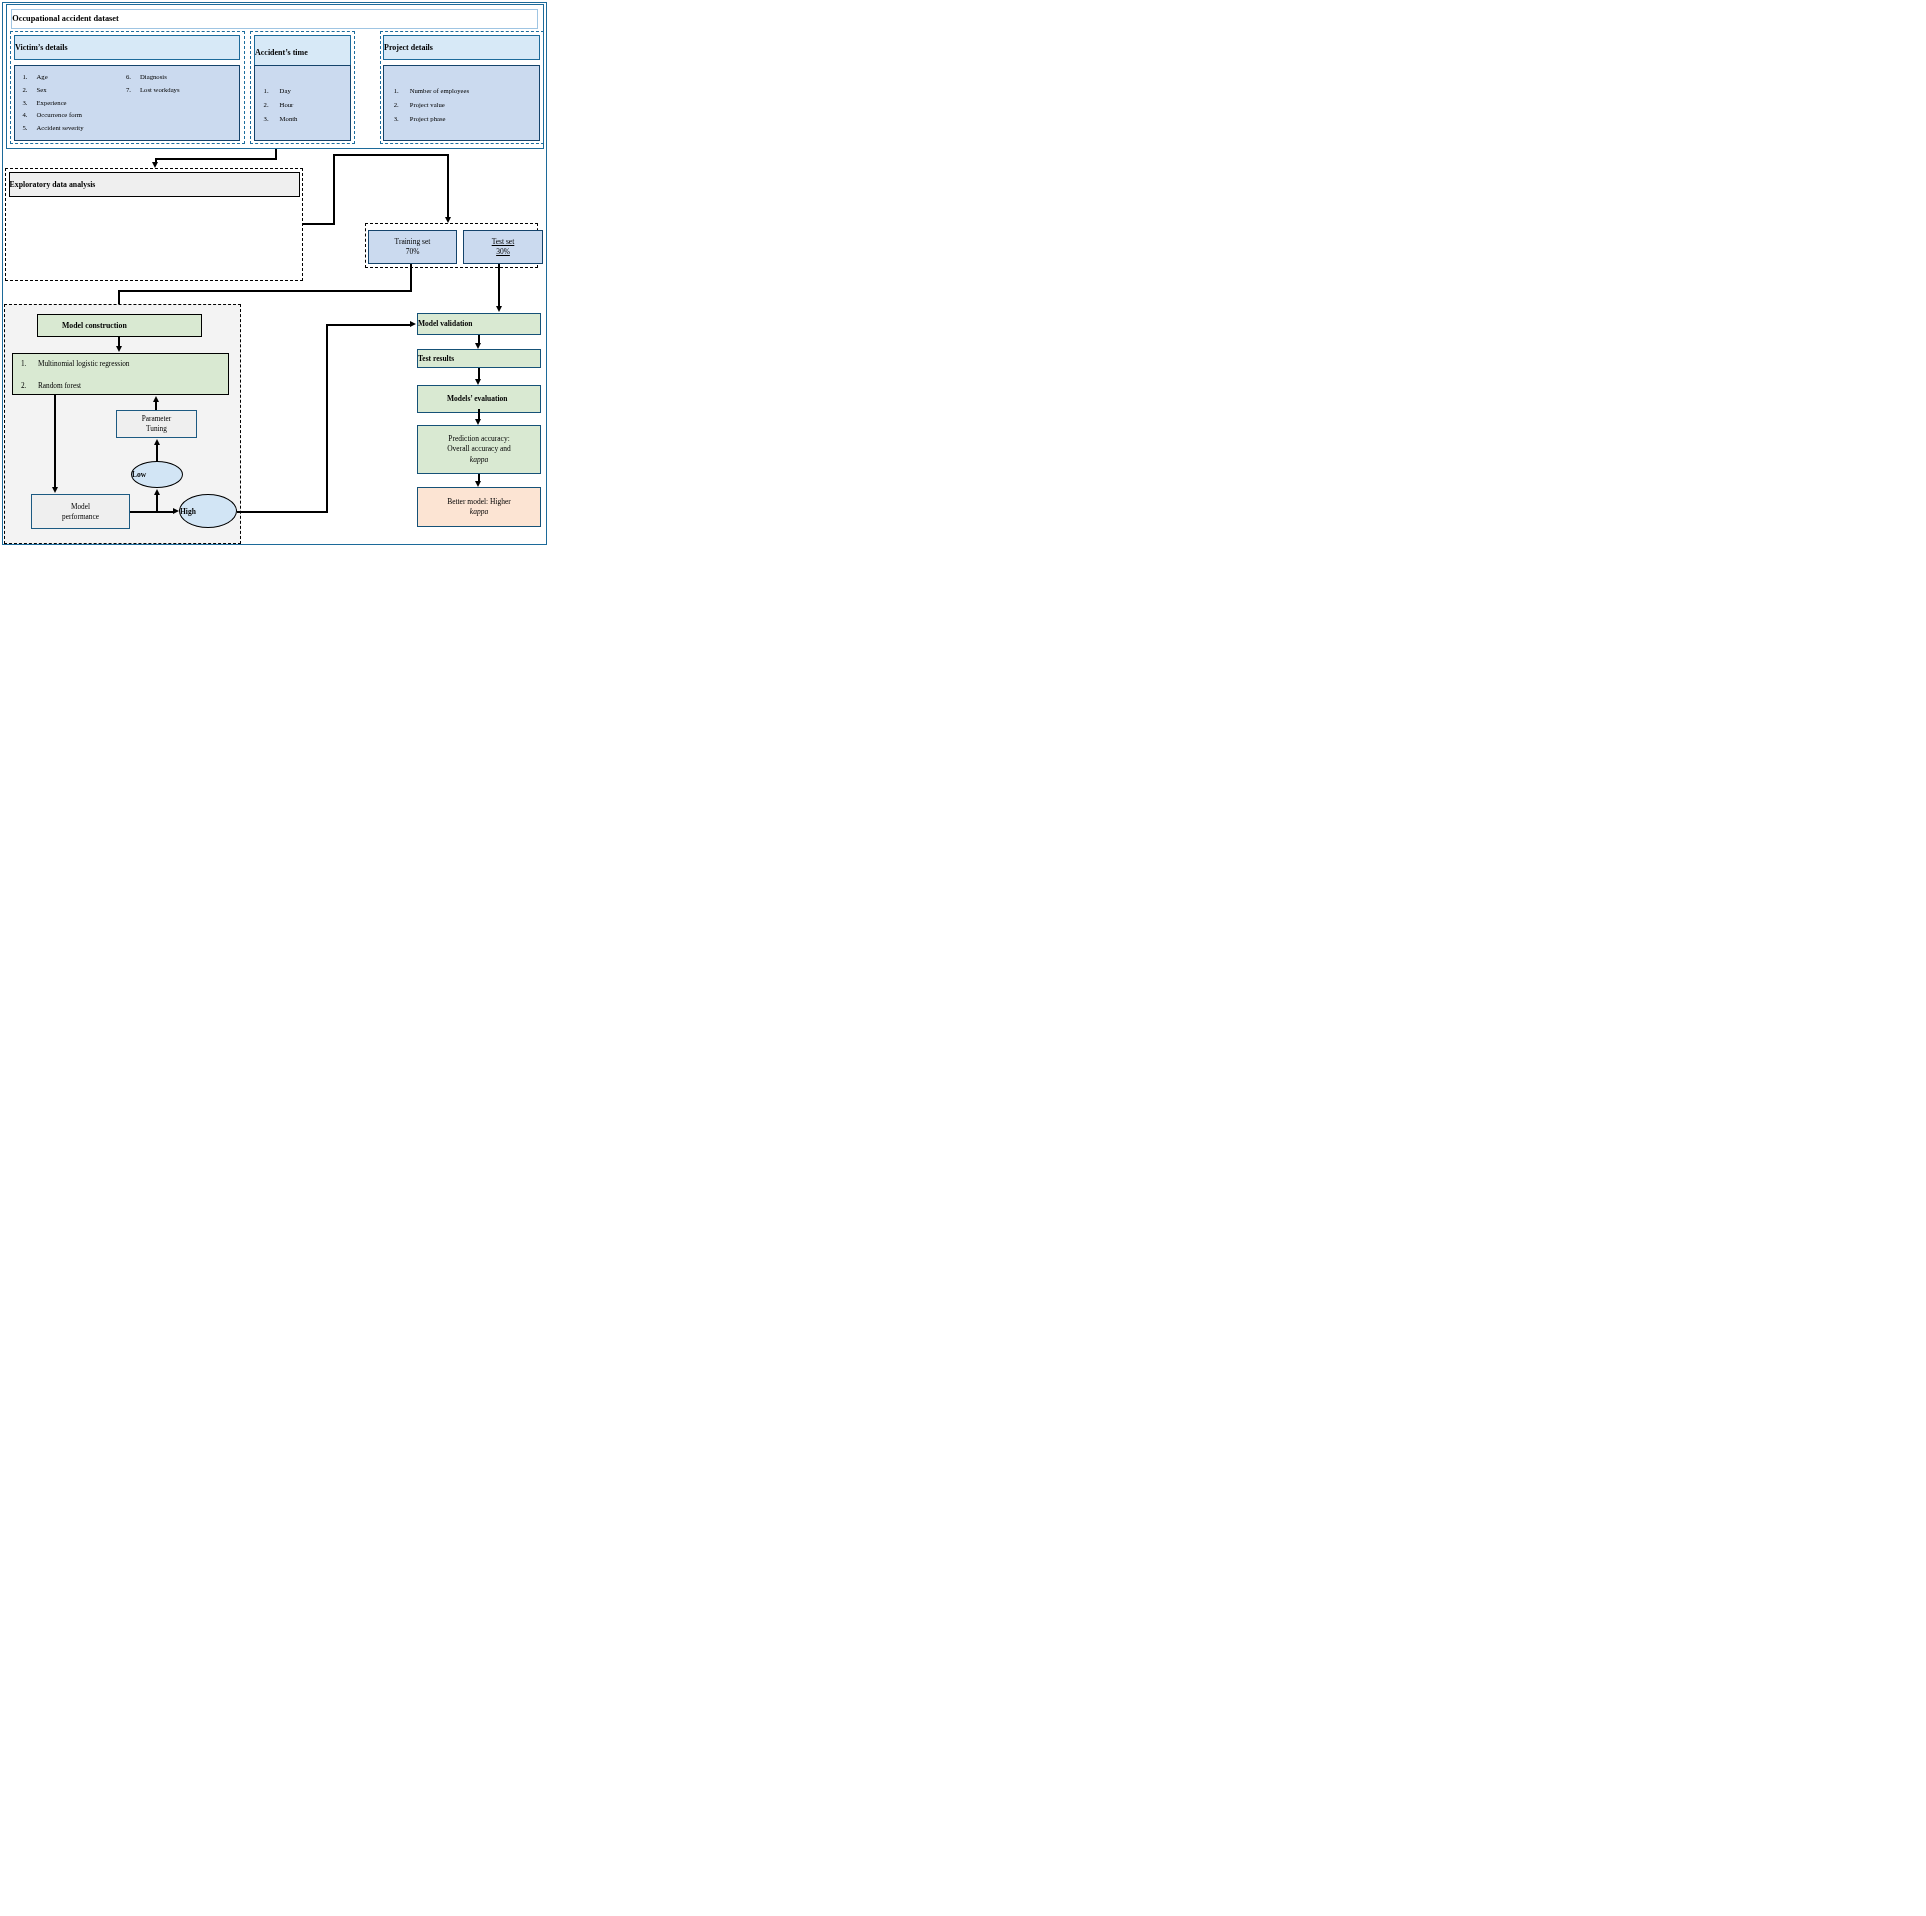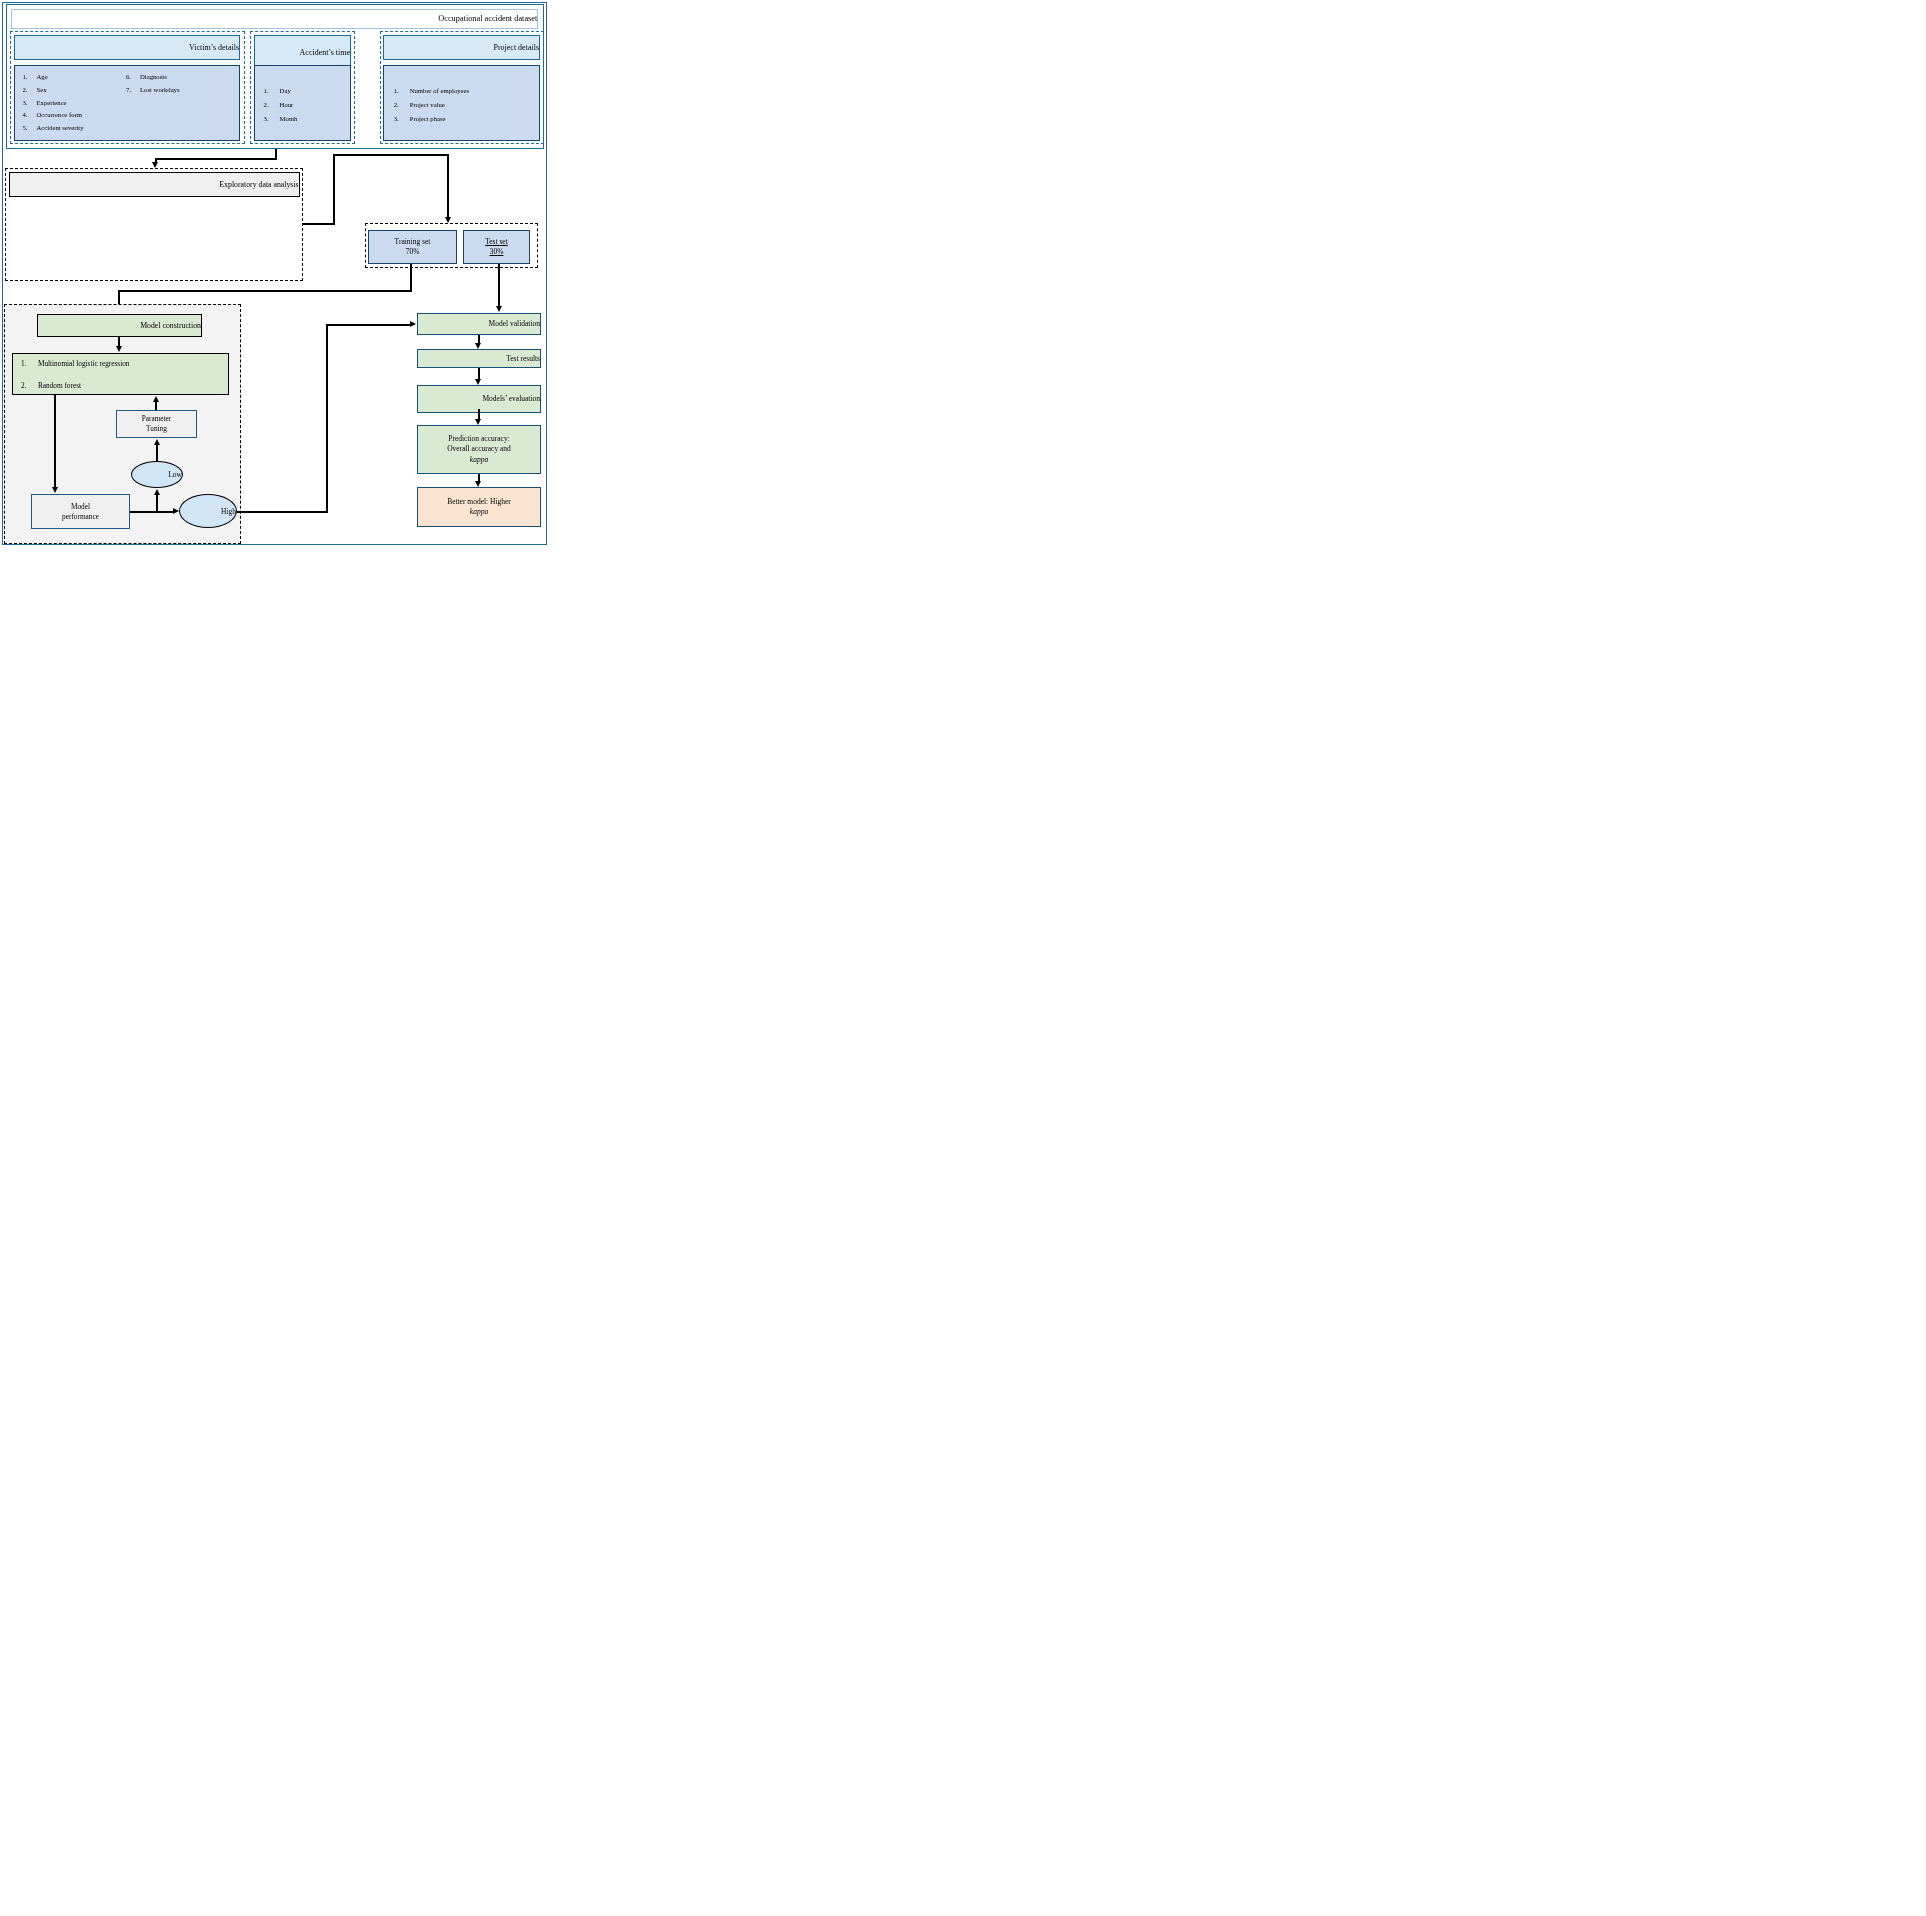--- a/index.html
+++ b/index.html
@@ -14,21 +14,21 @@
     --gray2:#f3f3f3;
     --ellipse:#d2e5f5;
     --ltblue:#9fc5e3;
   }
   html,body{margin:0;padding:0;background:#fff;}
   #canvas{
     position:relative;width:551px;height:548px;background:#fff;
     font-family:"Liberation Serif","DejaVu Serif",serif;color:#000;overflow:hidden;
   }
   .abs{position:absolute;box-sizing:border-box;}
-  .center{display:flex;align-items:center;justify-content:flex-end;text-align:center;}
+  .center{display:flex;align-items:center;justify-content:flex-start;text-align:center;font-weight:bold;}
   .colcenter{display:flex;flex-direction:column;align-items:center;justify-content:center;text-align:center;}
   
   .page-border{left:2.2px;top:1.6px;width:545px;height:543px;border:1.6px solid var(--blue-border);}
   .top-container{left:6px;top:4.3px;width:538px;height:145px;border:1.6px solid var(--blue-border);}
   .title-bar{left:11.3px;top:8.6px;width:527px;height:20.4px;border:1.1px solid var(--ltblue);background:#fff;font-size:8.3px;}
   .sub-dash{border:1.3px dashed var(--blue-dash);background:transparent;}
   .hdr-box{background:var(--hdr-fill);border:1.1px solid var(--blue-border);font-size:8px;}
   .list-box{background:var(--list-fill);border:1.3px solid var(--navy);font-size:6.7px;}
   .li-row{display:flex;line-height:12.6px;}
   .li-row .num{width:14px;flex:none;}
@@ -170,21 +170,21 @@
   <div class="abs seg" style="left:333px;top:154px;width:1.6px;height:71px;"></div>
   <div class="abs seg" style="left:333px;top:154px;width:116px;height:1.6px;"></div>
   <div class="abs seg" style="left:447px;top:154px;width:1.6px;height:63px;"></div>
   <div class="abs ah-down" style="left:445px;top:217px;"></div>
 
   <div class="abs split-dash"></div>
   <div class="abs split-box colcenter" style="left:368px;top:230px;width:89px;height:34px;">
     <span>Training set</span>
     <span>70%</span>
   </div>
-  <div class="abs split-box colcenter" style="left:463px;top:230px;width:67px;height:34px;text-decoration:underline;">
+  <div class="abs split-box colcenter" style="left:463px;top:230px;width:80px;height:34px;text-decoration:underline;">
     <span>Test set</span>
     <span>30%</span>
   </div>
 
   <div class="abs seg" style="left:410px;top:264px;width:1.6px;height:27.4px;"></div>
   <div class="abs seg" style="left:118px;top:290px;width:294px;height:1.6px;"></div>
   <div class="abs seg" style="left:118px;top:290px;width:1.6px;height:18.3px;"></div>
   <div class="abs ah-down" style="left:116px;top:308px;"></div>
 
   <div class="abs seg" style="left:498px;top:264px;width:1.6px;height:43px;"></div>

